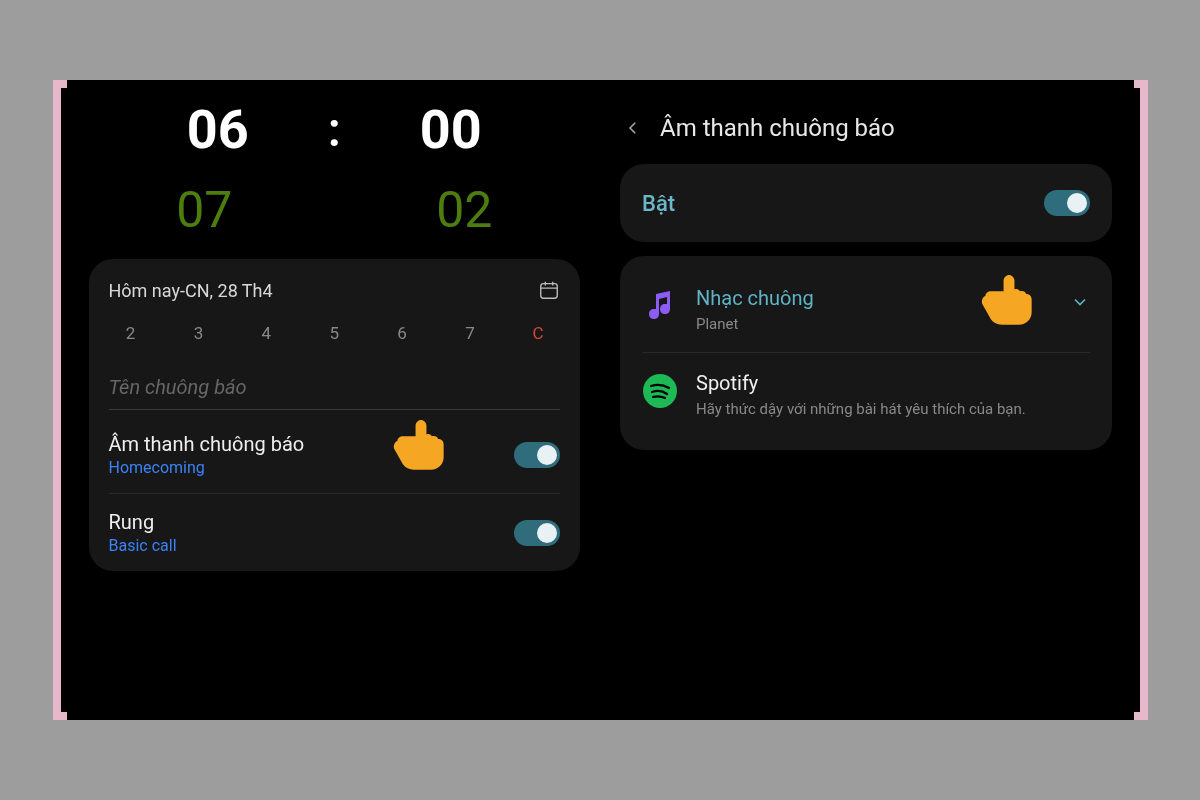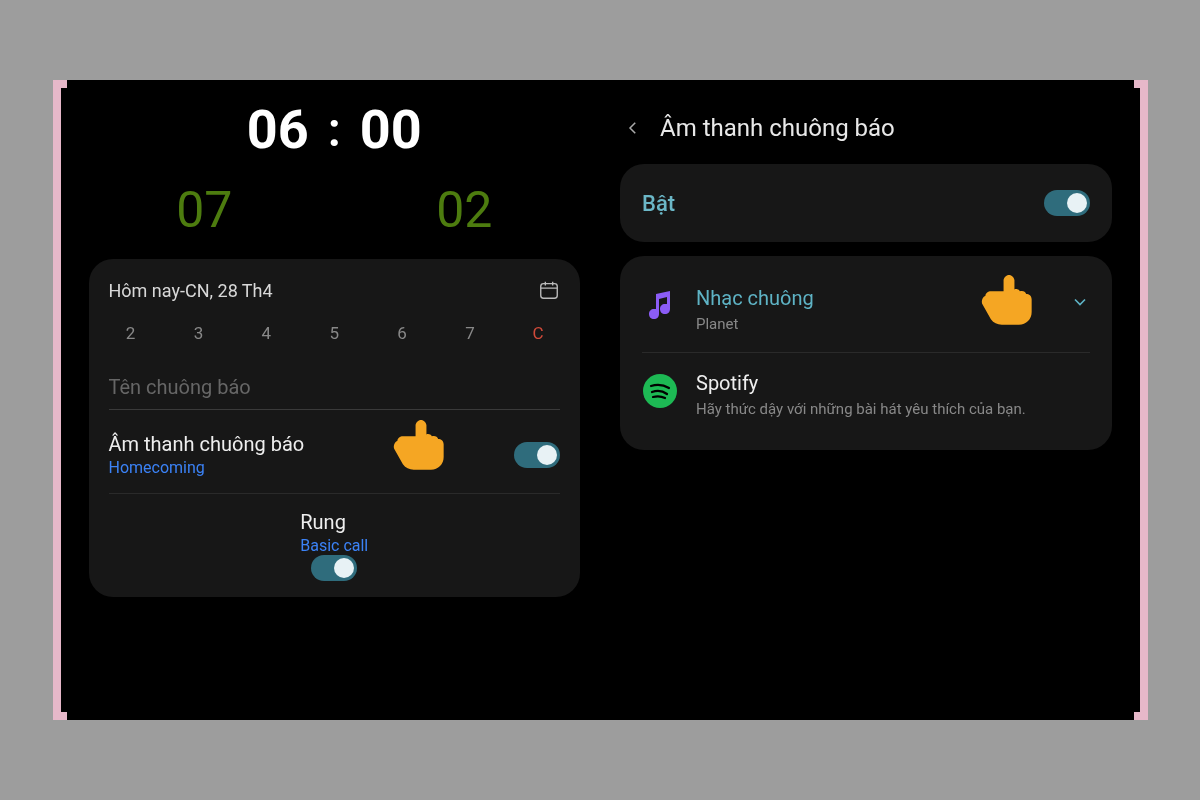--- a/index.html
+++ b/index.html
@@ -7,40 +7,40 @@
   .outer { background: #9d9d9d; padding: 0; }
   .inner { background: #000; padding: 8px; display: flex; gap: 4px; height: 640px; width: 1095px; position: relative; }
   .pink-edge-l, .pink-edge-r { position: absolute; top: 0; bottom: 0; width: 14px; background: #e6b8c9; }
   .pink-edge-l { left: 0; }
   .pink-edge-r { right: 0; }
   .screen { flex: 1; background: #000; color: #eee; padding: 8px 18px; position: relative; overflow: hidden; }
   .screen-left { padding-left: 28px; padding-right: 18px; }
   .screen-right { padding-right: 28px; padding-left: 18px; }
 
   
-  .time-row { display: flex; align-items: center; justify-content: center; margin-top: 2px; }
+  .time-row { display: flex; align-items: center; justify-content: center; gap: 60px; margin-top: 2px; }
   .time-num { font-size: 54px; font-weight: 700; color: #fff; width: 100px; text-align: center; }
   .time-sep { font-size: 48px; color: #fff; font-weight: 600; }
   .time-row2 { display: flex; align-items: center; justify-content: center; gap: 60px; margin-top: 20px; margin-bottom: 20px; }
   .time-num-dim { font-size: 50px; color: #4d7c0f; width: 100px; text-align: center; }
 
   .card { background: #171717; border-radius: 24px; padding: 20px 20px 0 20px; }
   .date-row { display: flex; align-items: center; justify-content: space-between; margin-bottom: 22px; }
   .date-label { color: #d8d8d8; font-size: 18px; }
   .cal-icon { width: 22px; height: 22px; color: #bbb; }
 
   .days-row { display: flex; justify-content: space-between; padding: 0 6px 26px 6px; }
   .day { color: #888; font-size: 17px; width: 32px; text-align: center; }
   .day-red { color: #d14a3a; }
 
   .input-row { border-bottom: 1px solid #3a3a3a; padding: 6px 0 10px 0; margin-bottom: 6px; }
-  .input-placeholder { color: #666; font-size: 20px; }
+  .input-placeholder { color: #666; font-size: 20px; font-style: italic; }
 
   .setting-row { display: flex; align-items: center; justify-content: space-between; padding: 16px 0; border-bottom: 1px solid #2a2a2a; position: relative; }
-  .setting-row:last-child { border-bottom: none; flex-direction: column; }
+  .setting-row:last-child { border-bottom: none; }
   .setting-text .title { color: #eee; font-size: 20px; }
   .setting-text .sub { color: #3b82f6; font-size: 16px; margin-top: 2px; }
 
   .toggle { width: 46px; height: 26px; background: #2f6c7c; border-radius: 13px; position: relative; }
   .toggle.on::after { content: ''; position: absolute; width: 20px; height: 20px; background: #e8f2f5; border-radius: 50%; right: 3px; top: 3px; }
 
   
   .header-row { display: flex; align-items: center; gap: 18px; padding: 18px 4px 22px 4px; }
   .back-chev { width: 18px; height: 18px; color: #aaa; }
   .header-title { font-size: 24px; color: #e8e8e8; font-weight: 400; }

